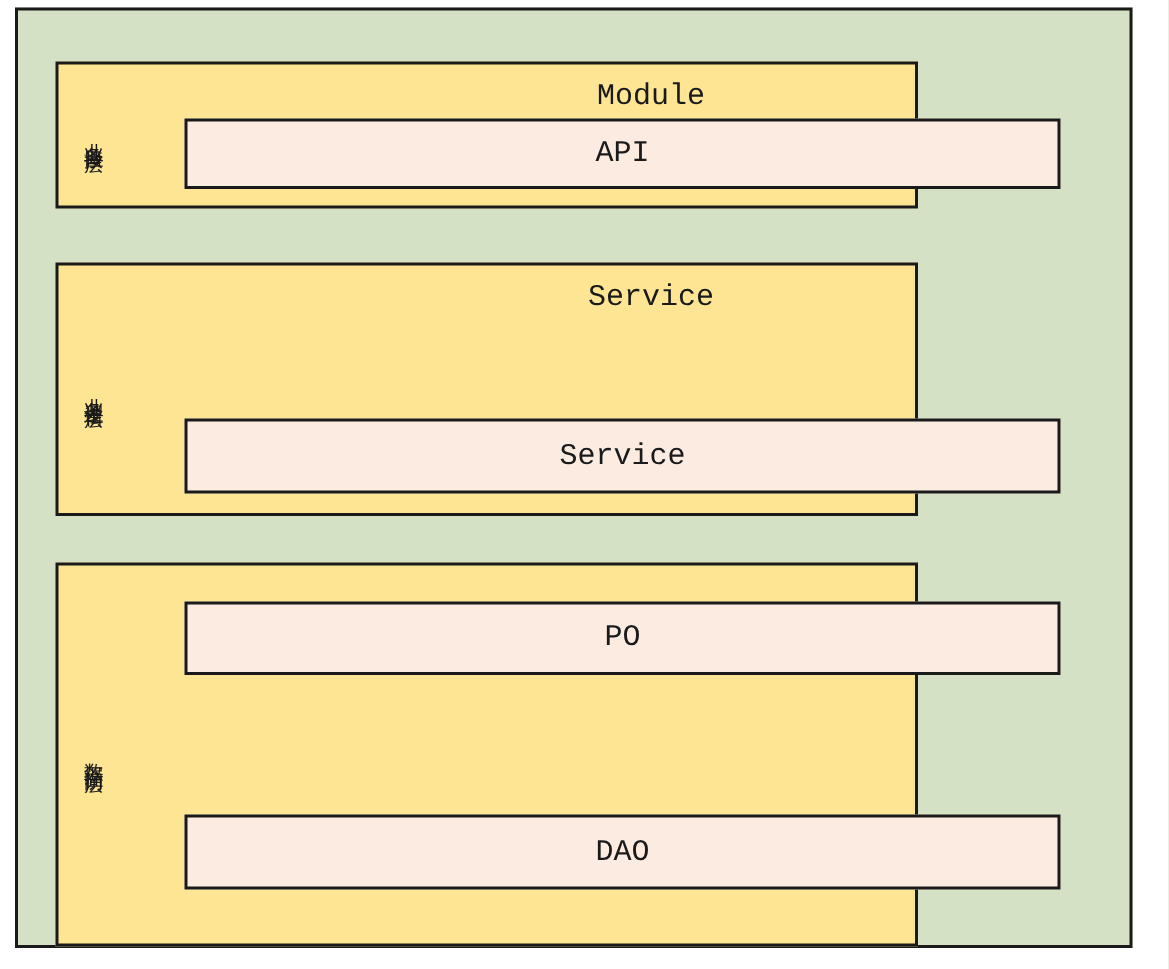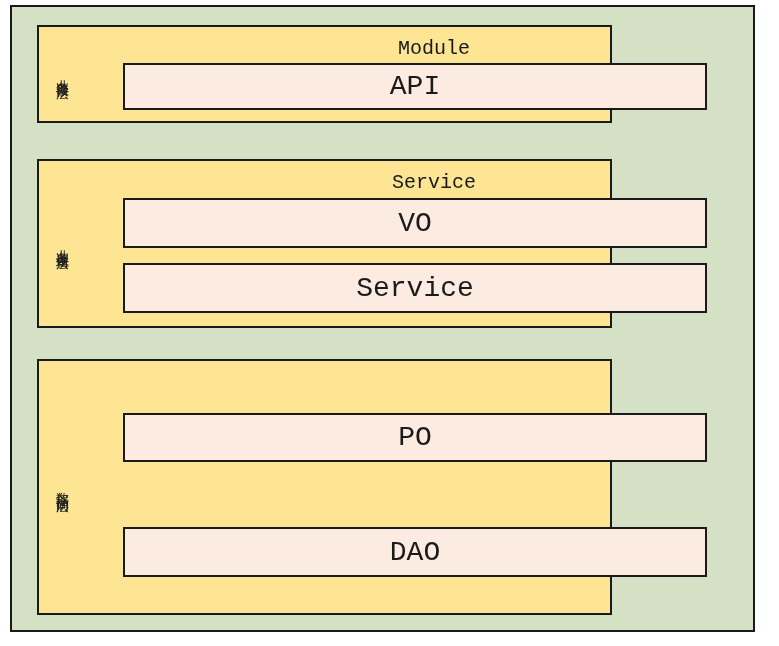--- a/index.html
+++ b/index.html
@@ -25,20 +25,21 @@
     border: 2px solid var(--border, #1a1a1a);
     box-sizing: border-box;
   }
   .layer {
     position: absolute;
     left: 25px;
     width: 575px;
     background: var(--layer, #fde593);
     border: 2px solid var(--border, #1a1a1a);
     box-sizing: border-box;
+    margin-top: 16px;
   }
   #layer-1 { top: 18px;  height: 98px;  }
   #layer-2 { top: 152px; height: 169px; }
   #layer-3 { top: 352px; height: 256px; }
 
   .layer-title {
     position: absolute;
     left: 102px;
     width: 586px;
     top: 10px;
@@ -50,26 +51,26 @@
   .inner-box {
     position: absolute;
     left: 84px;
     width: 584px;
     background: var(--box, #fcebe1);
     border: 2px solid var(--border, #1a1a1a);
     box-sizing: border-box;
     display: flex;
     align-items: center;
     justify-content: center;
-    font-size: 28px;
+    font-size: 20px;
   }
   .b-api     { top: 36px;  height: 47px; }
   .b-vo      { top: 37px;  height: 50px; }
   .b-service { top: 102px; height: 50px; }
-  .b-po      { top: 52px;  height: 49px; }
+  .b-po      { top: 24px;  height: 49px; }
   .b-mapper  { top: 97px;  height: 50px; }
   .b-dao     { top: 166px; height: 50px; }
 
   .vlabel {
     position: absolute;
     left: 17px;
     top: 50%;
     transform: translateY(-50%);
     writing-mode: vertical-rl;
     text-orientation: upright;
@@ -88,23 +89,20 @@
     <div class="vlabel">业务接口层</div>
     <div class="layer-title">Module</div>
     <div class="inner-box b-api">
       <span>API</span>
     </div>
   </div>
 
   <div class="layer" id="layer-2">
     <div class="vlabel">业务逻辑层</div>
     <div class="layer-title">Service</div>
-    <div class="inner-box b-vo">
-      <span>VO</span>
-    </div>
     <div class="inner-box b-service">
       <span>Service</span>
     </div>
   </div>
 
   <div class="layer" id="layer-3">
     <div class="vlabel">数据访问层</div>
     <div class="inner-box b-po">
       <span>PO</span>
     </div>

